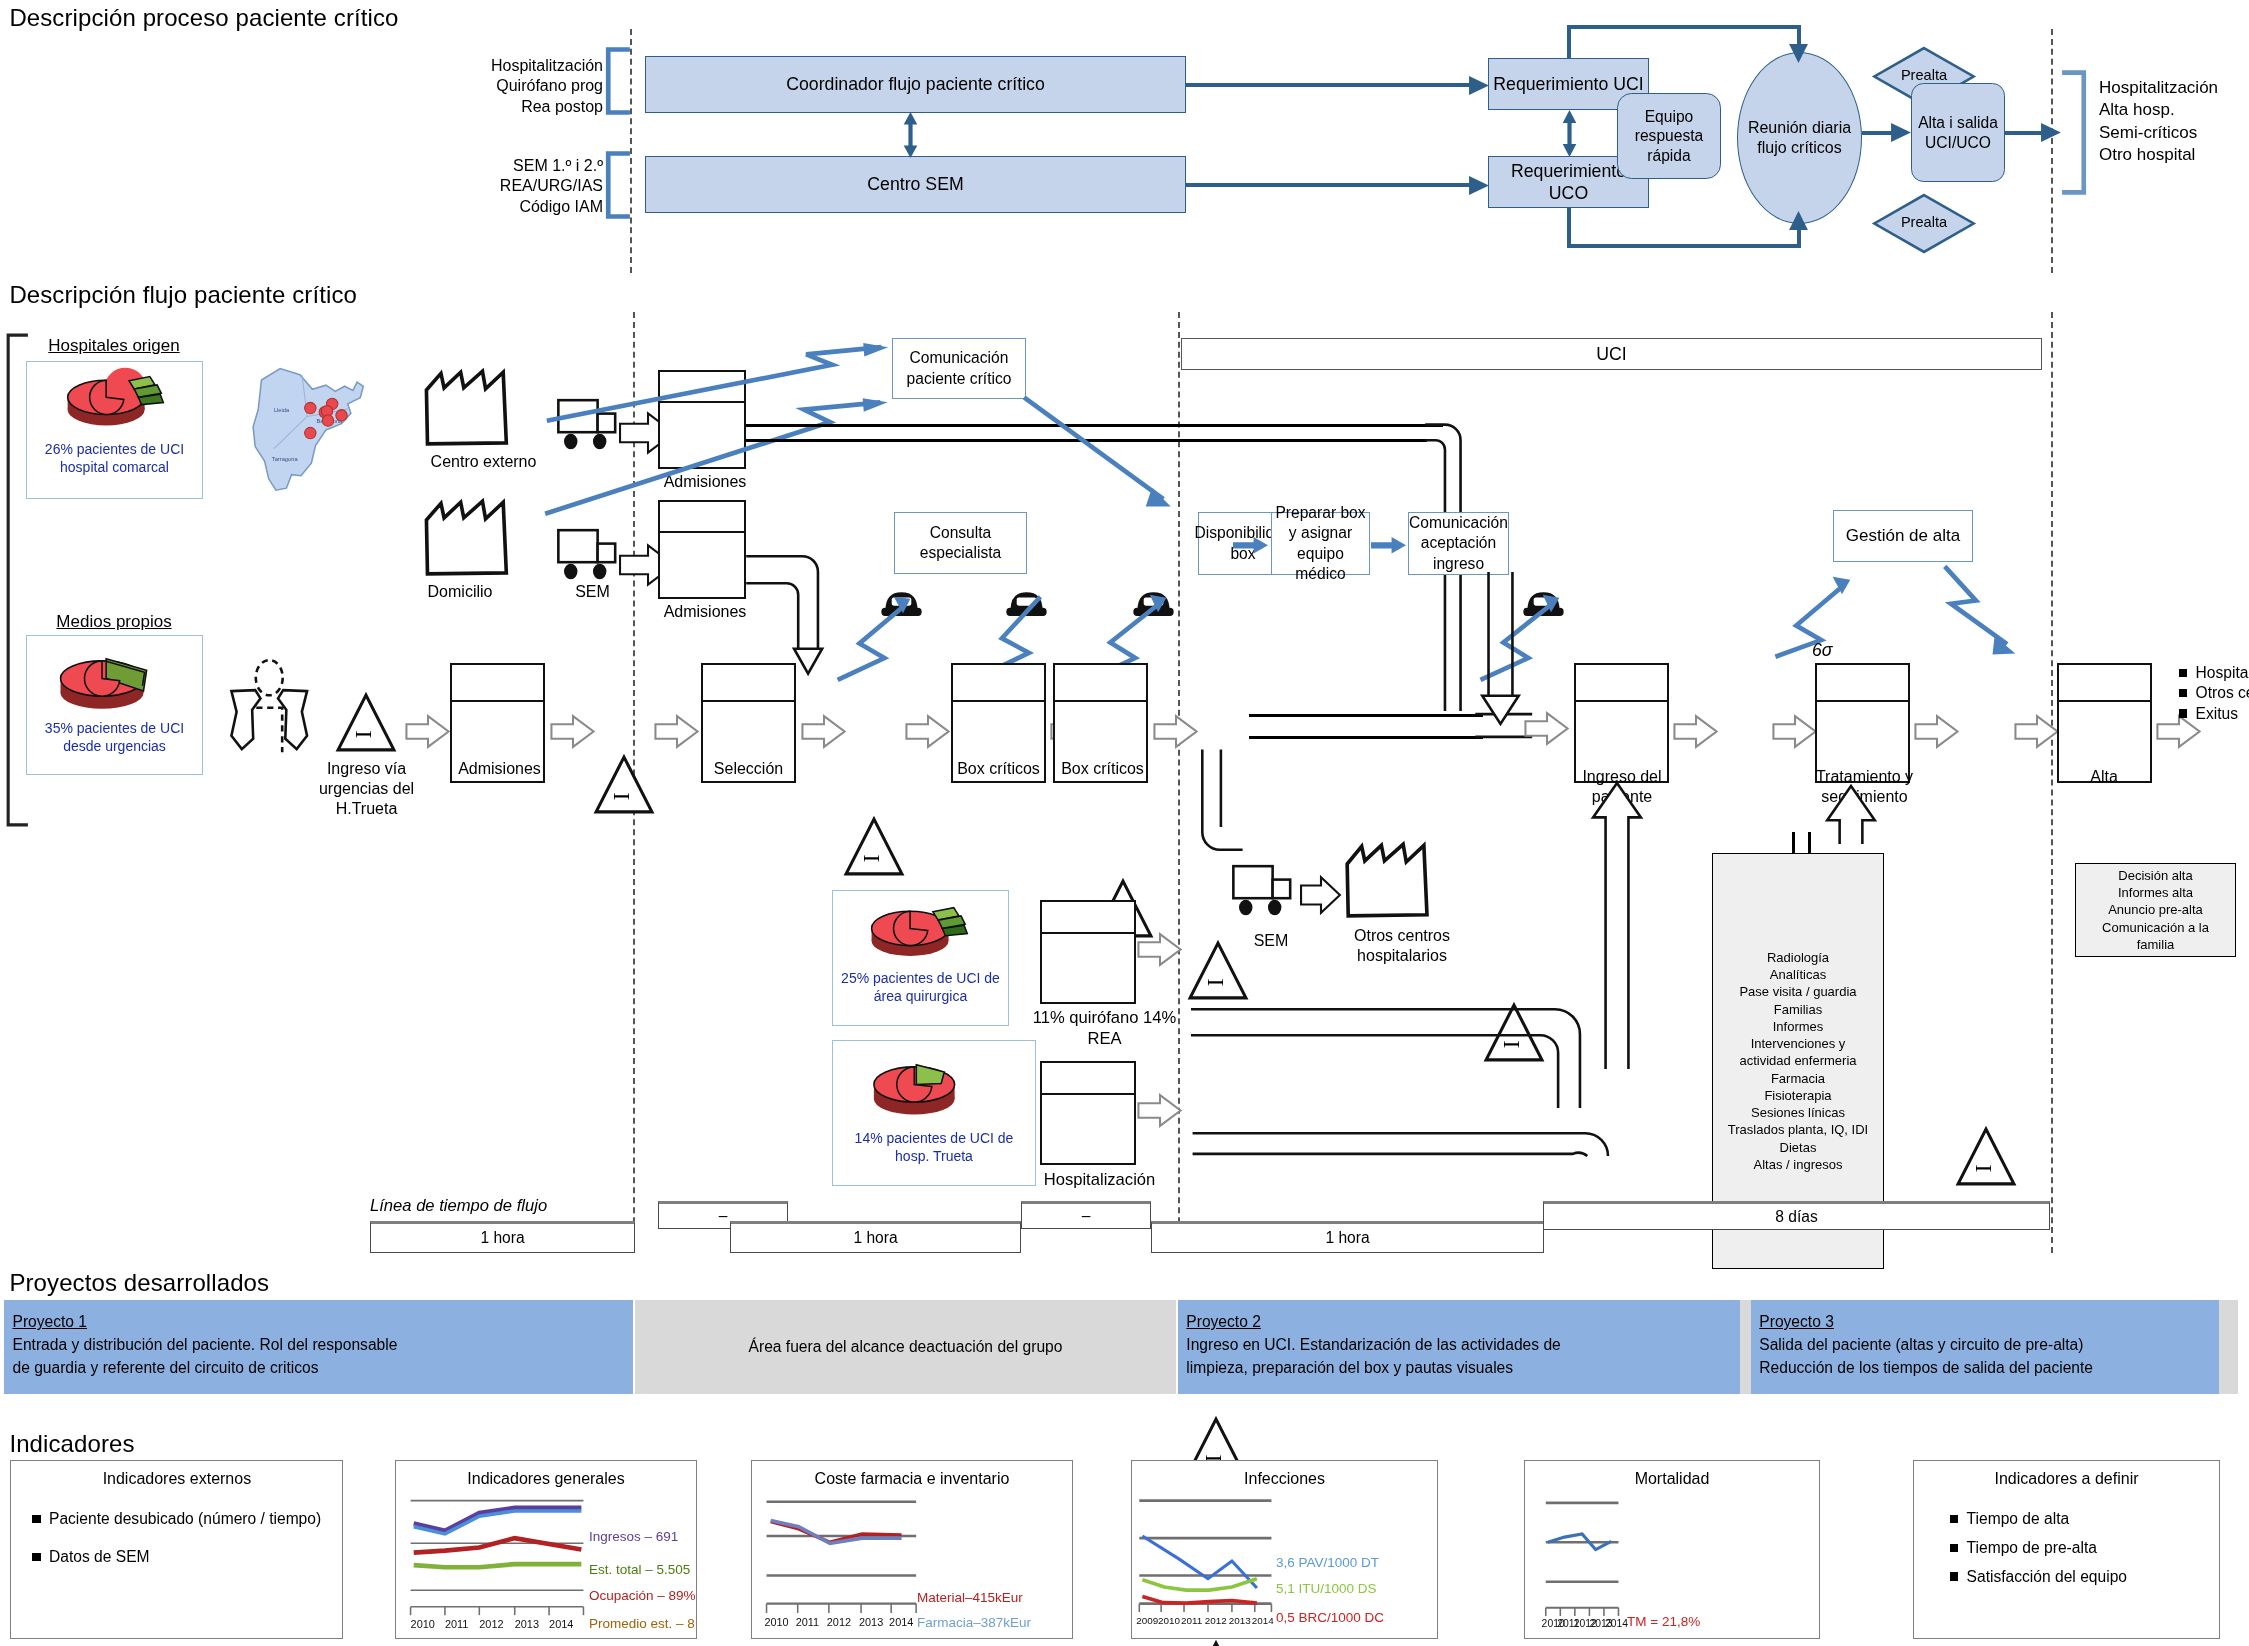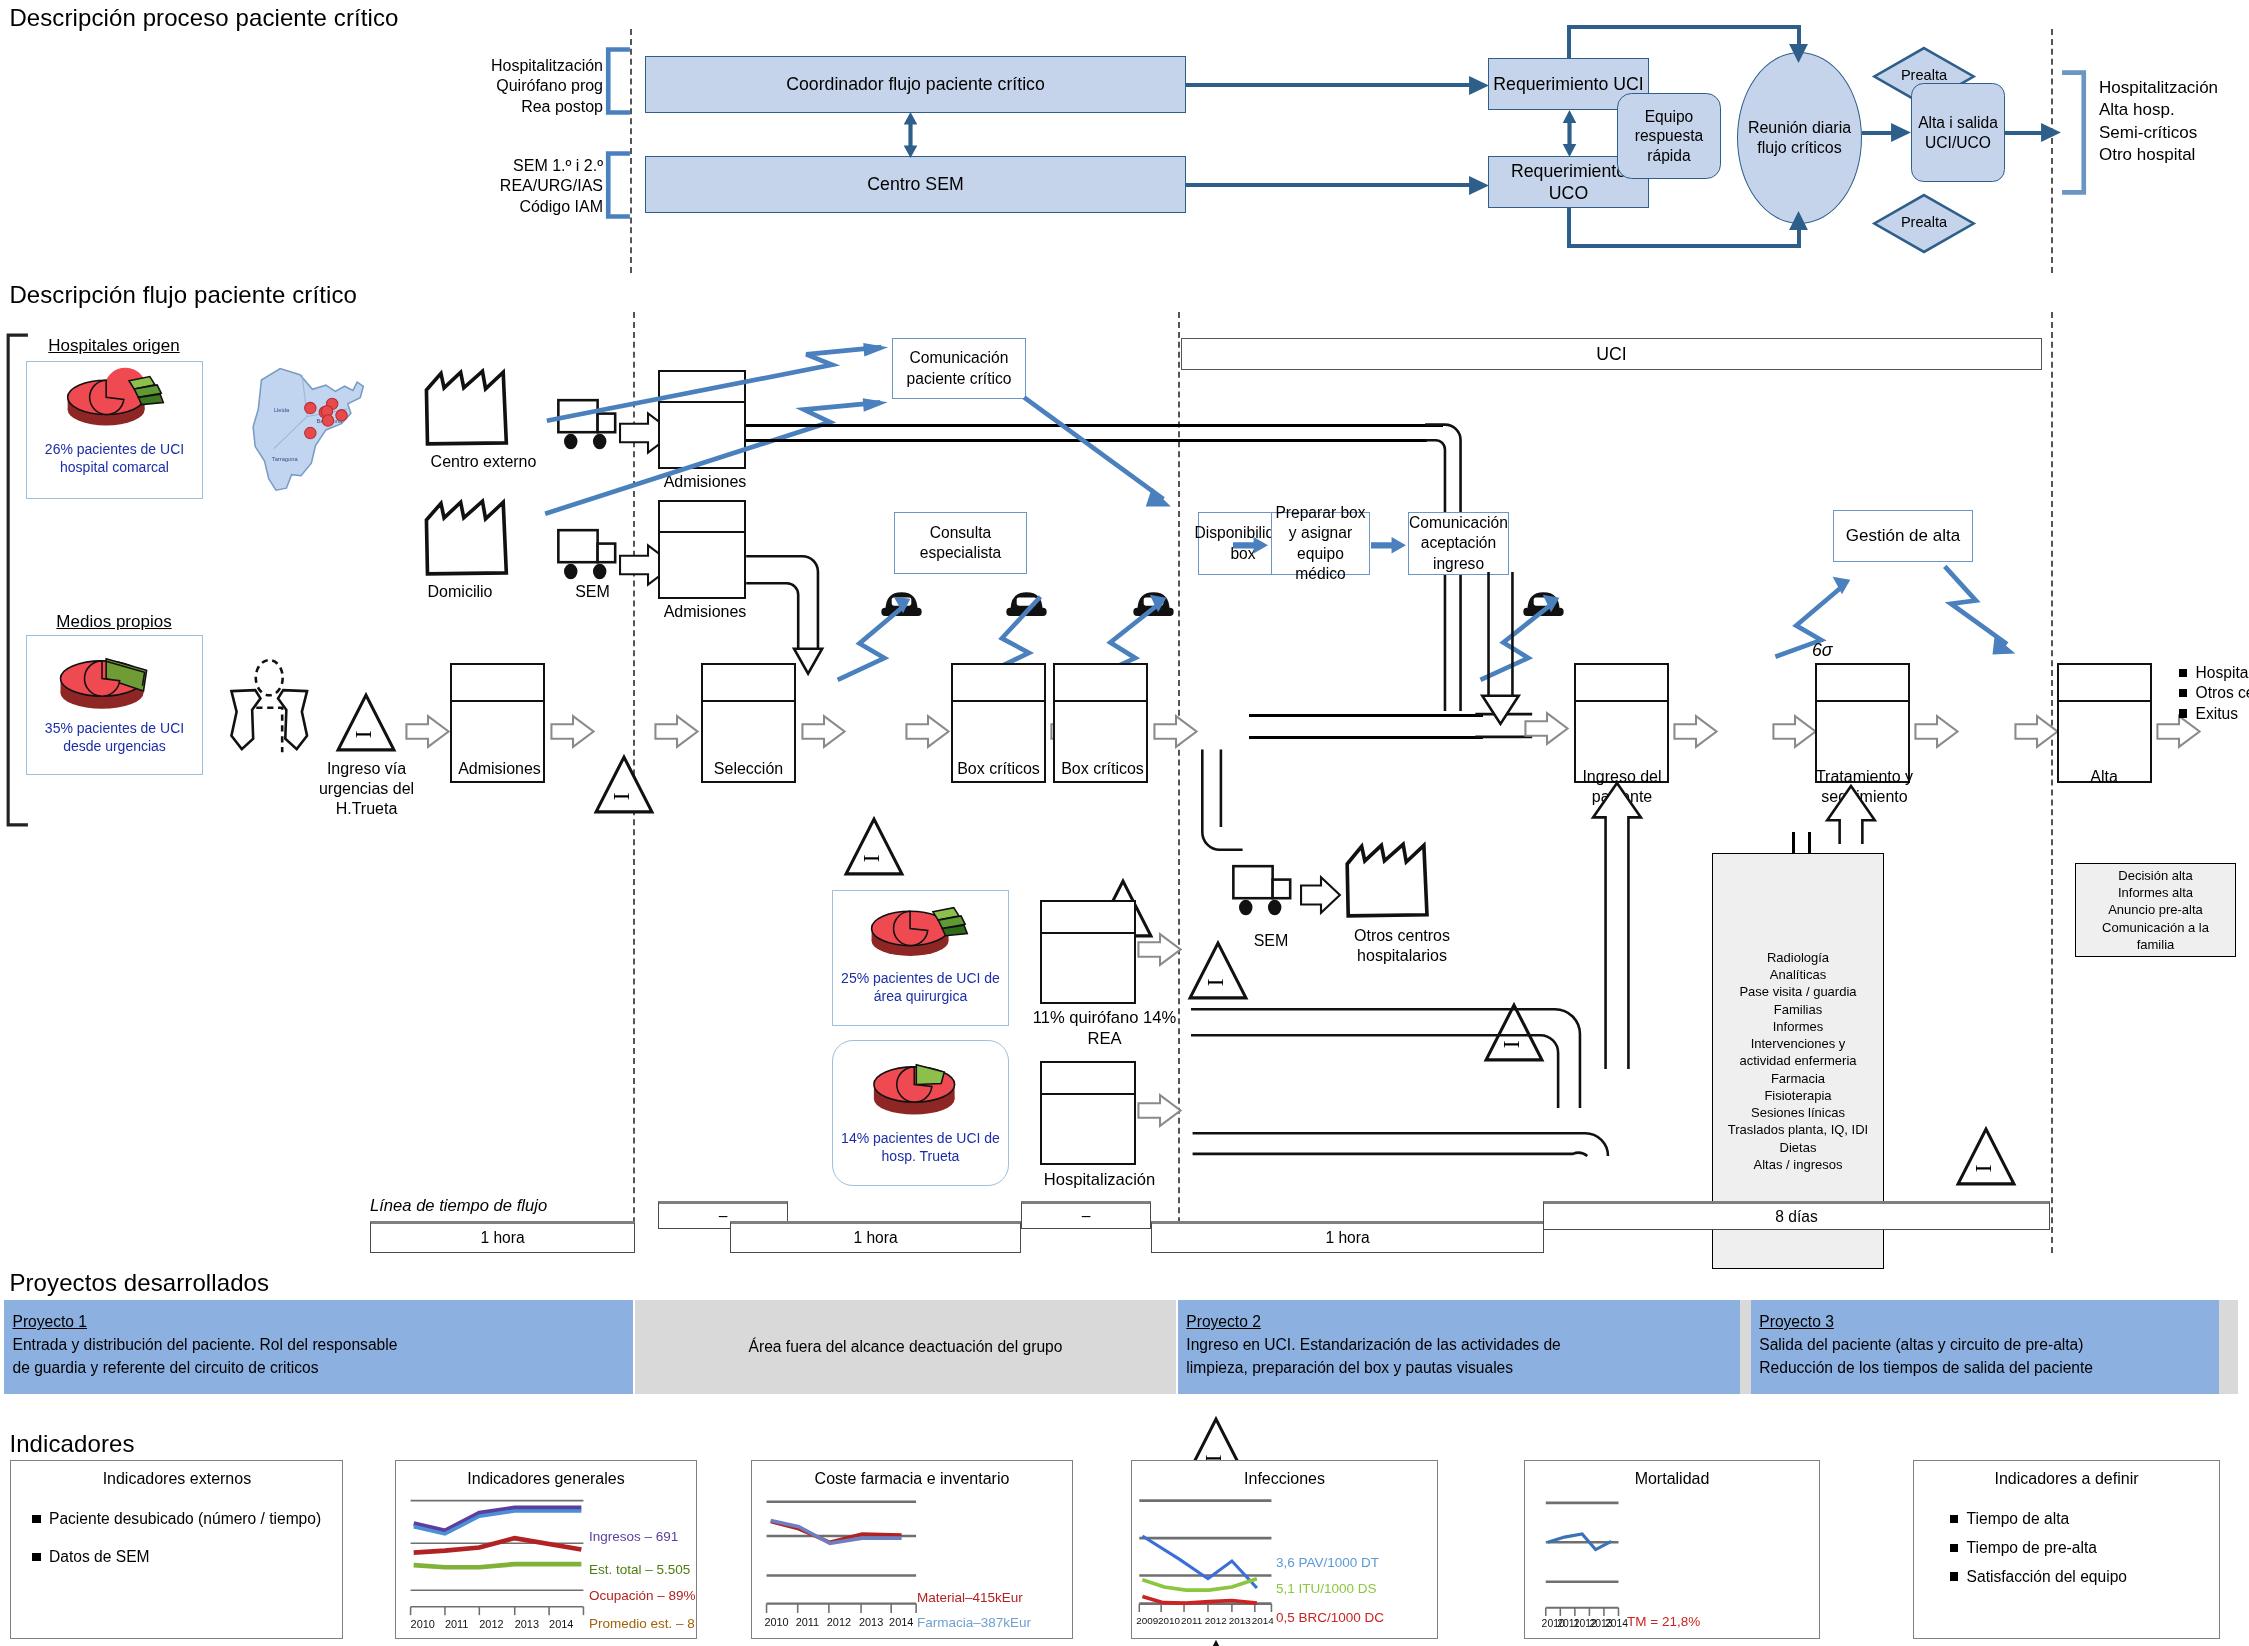--- a/index.html
+++ b/index.html
@@ -664,21 +664,21 @@
           <path d="M192 40 L232 32 L242 48 L202 56 Z" fill="#8cc04a"></path>
           <path d="M202 56 L246 48 L254 64 L210 72 Z" fill="#5f9a34"></path>
           <path d="M210 72 L252 66 L258 82 L216 86 Z" fill="#2f6a1a"></path>
         </g>
         <path d="M148 39 A33 33 0 1 0 182 76 L148 72 Z" fill="#ef4a52" stroke="#111" stroke-width="3"></path>
       </svg>
     </div>
     <div class="bluetext" style="padding:0 5.2px;">25% pacientes de UCI de área quirurgica</div>
   </div>
 
-  <div class="abs pct-box" style="left:832px;top:1040px;width:177px;height:146px;border-radius:21px;">
+  <div class="abs pct-box" style="left:832px;top:1040px;width:204px;height:146px;">
     <div style="position:relative;width:100%;height:88px;">
       <svg width="177" height="88" viewBox="0 0 340 170">
         <ellipse cx="156" cy="112" rx="78" ry="30" fill="#8f2626"></ellipse>
         <rect x="78" y="82" width="156" height="30" fill="#8f2626"></rect>
         <ellipse cx="156" cy="84" rx="78" ry="34" fill="#ef4a52" stroke="#111" stroke-width="3"></ellipse>
         <path d="M160 46 L214 60 L208 82 L160 84 Z" fill="#8cc04a" stroke="#111" stroke-width="3"></path>
         <path d="M156 50 A34 34 0 1 0 190 88 L156 84 Z" fill="#ef4a52" stroke="#111" stroke-width="3"></path>
       </svg>
     </div>
     <div class="bluetext" style="padding:0 5.2px;">14% pacientes de UCI de hosp. Trueta</div>

